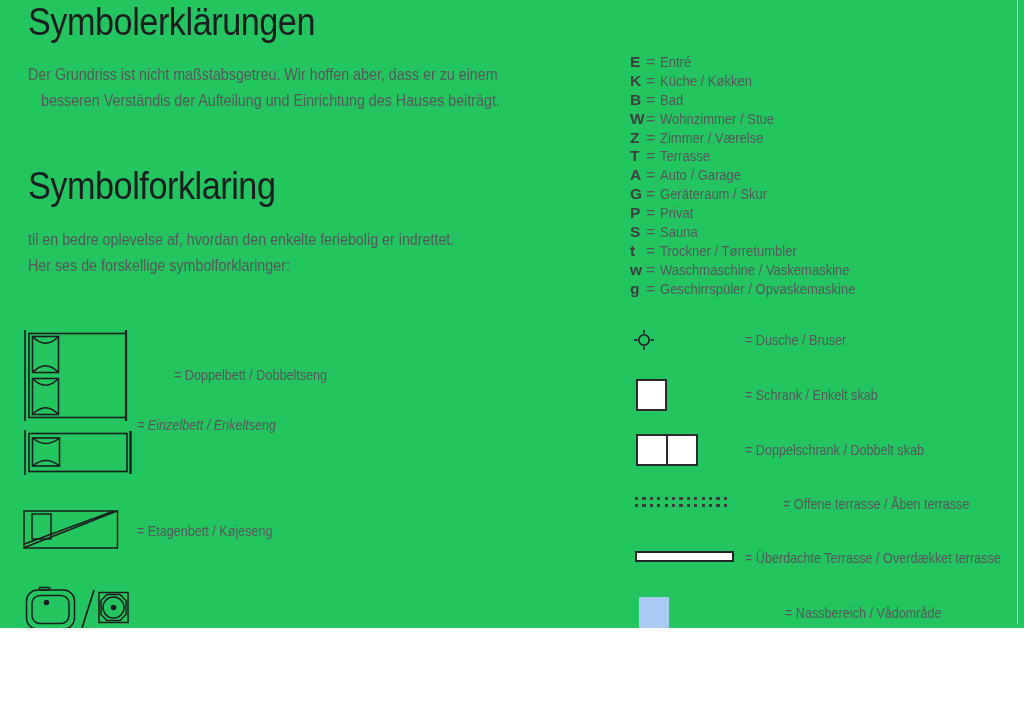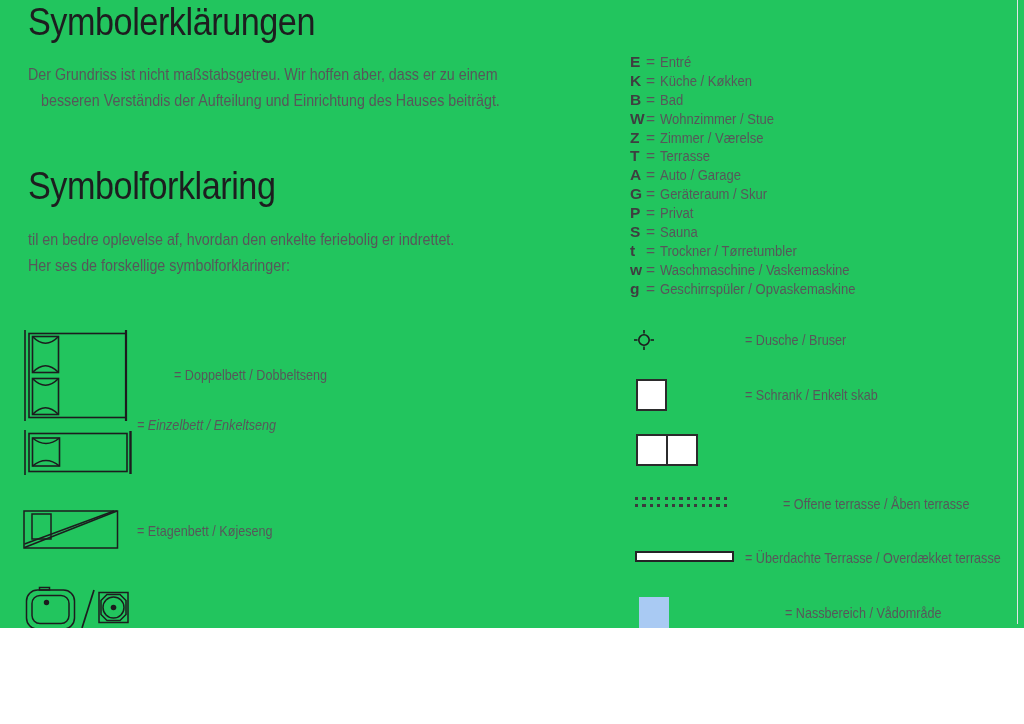--- a/index.html
+++ b/index.html
@@ -200,20 +200,21 @@
     </svg>
   </div>
   <div class="lab" style="left:745px; top:331px;"><span class="cond">= Dusche / Bruser</span></div>
 
   <div class="sq1" style="left:636px; top:379px;"></div>
   <div class="lab" style="left:745px; top:386px;"><span class="cond">= Schrank / Enkelt skab</span></div>
 
   <div class="sq2" style="left:636px; top:434px;">
       <div class="mid"></div>
     </div>
+  <div class="lab" style="left:745px; top:441px;"><span class="cond">= Doppelschrank / Dobbelt skab</span></div>
 
   <div class="terr-open" style="left:635px; top:497px;">
     <div class="dash"></div>
     <div class="dash"></div>
   </div>
   <div class="lab" style="left:745px; top:495px;margin-left:38px;"><span class="cond">= Offene terrasse / Åben terrasse</span></div>
 
   <div class="terr-cov" style="left:635px; top:551px;"></div>
   <div class="lab" style="left:745px; top:549px;"><span class="cond">= Überdachte Terrasse / Overdækket terrasse</span></div>
 

